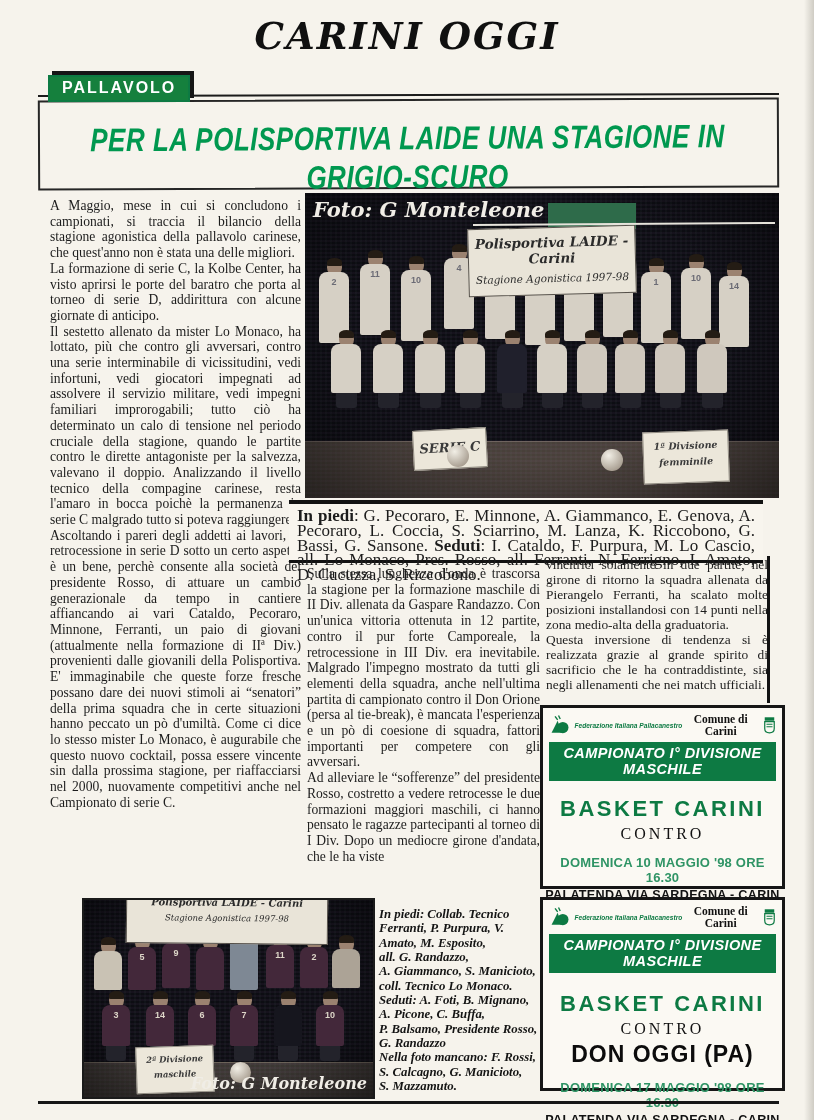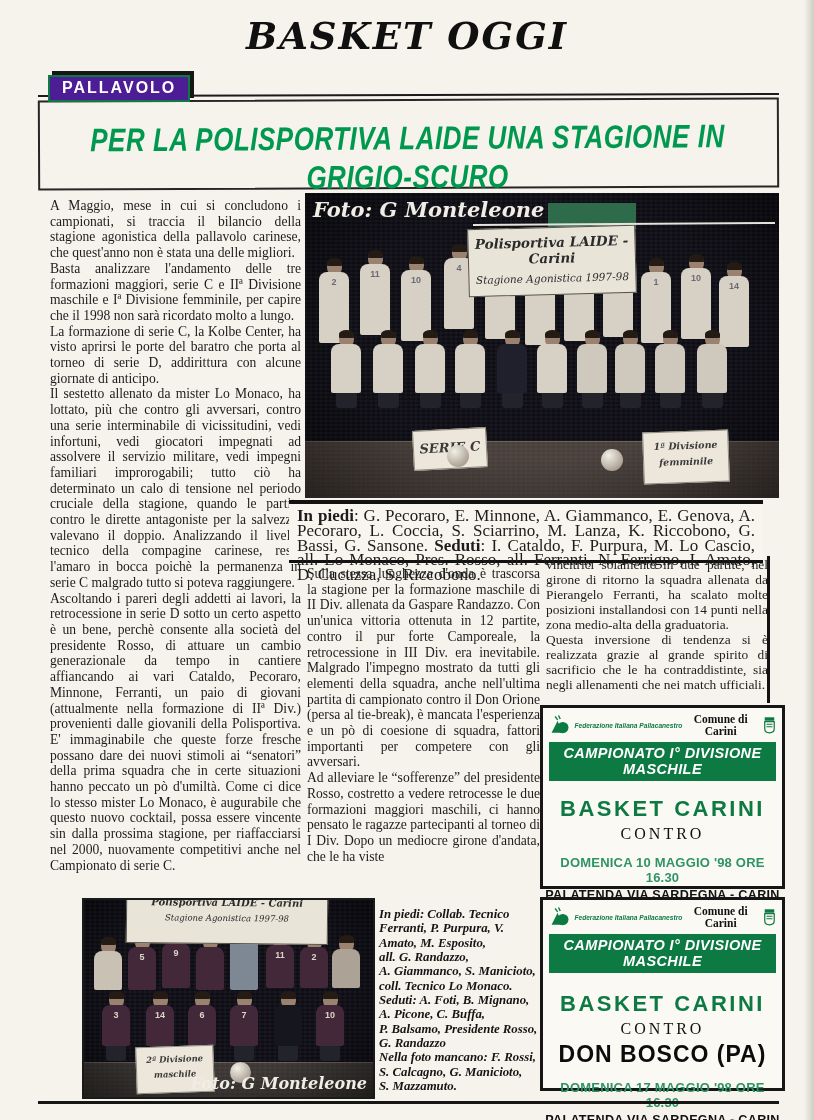--- a/index.html
+++ b/index.html
@@ -10,21 +10,21 @@
   
   .masthead{position:absolute;top:14px;left:0;right:0;height:80px;text-align:center;}
   .masthead-title{position:relative;z-index:2;font-family:"DejaVu Serif",serif;font-style:italic;
         font-weight:bold;font-size:37px;letter-spacing:2px;color:#101010;}
   .masthead-num{position:absolute;z-index:1;left:50%;margin-left:-46px;top:4px;
         font-family:"DejaVu Serif",serif;font-weight:bold;font-size:66px;line-height:1;
         color:#1d8a4f;letter-spacing:-4px;}
   .masthead-rule{position:absolute;top:94px;left:38px;width:741px;height:2px;background:#1b1b1b;
         transform:rotate(-0.15deg);}
   
-  .section-tag{position:absolute;top:75px;left:48px;z-index:3;background:#4c1d95;color:#fff;
+  .section-tag{position:absolute;top:75px;left:48px;z-index:3;background:#15803d;color:#fff;
         font-family:"Liberation Sans",sans-serif;font-weight:bold;font-size:16px;letter-spacing:2px;
         padding:2px 12px 3px;border:2px solid #0d7a43;box-shadow:4px -4px 0 #161616;}
   .headline-box{position:absolute;top:99px;left:38px;width:737px;height:86px;
         border:2px solid #262626;transform:rotate(-0.25deg);}
   .headline{position:absolute;top:127px;left:40px;width:735px;text-align:center;z-index:2;
         font-family:"Liberation Sans",sans-serif;font-weight:bold;font-style:italic;font-size:26px;
         color:#00984f;transform:scaleY(1.25) rotate(-0.3deg);letter-spacing:0.5px;}
   
   .col{position:absolute;text-align:justify;font-size:13.6px;line-height:15.7px;}
   .col p{margin:0;}
@@ -91,31 +91,30 @@
      font-family:"Liberation Serif",serif;font-weight:bold;font-style:italic;font-size:12.8px;
      line-height:14.35px;color:#141414;}
   .bottom-rule{position:absolute;left:38px;top:1101px;width:741px;height:3px;background:#161616;}
 </style>
 </head>
 <body>
 
 <div class="page">
 
   <div class="masthead">
-    <span class="masthead-title">BASKET OGGI</span>
+    <span class="masthead-title">CARINI OGGI</span>
   </div>
   <div class="masthead-rule"></div>
 
   <div class="section-tag">PALLAVOLO</div>
   <div class="headline-box"></div>
   <div class="headline">PER LA POLISPORTIVA LAIDE UNA STAGIONE IN GRIGIO-SCURO</div>
 
   <div class="col" id="col-left">
     <p>A Maggio, mese in cui si concludono i campionati, si traccia il bilancio della stagione agonistica della pallavolo carinese, che quest'anno non è stata una delle migliori.</p>
-    <p>Basta analizzare l'andamento delle tre formazioni maggiori, serie C  e IIª Divisione maschile e Iª Divisione femminile, per capire che il 1998 non sarà ricordato molto a lungo.</p>
     <p>La formazione di serie C, la Kolbe Center, ha visto aprirsi le porte del baratro che porta al torneo di serie D, addirittura con alcune giornate di anticipo.</p>
     <p>Il sestetto allenato da mister Lo Monaco, ha lottato, più che contro gli avversari, contro una serie interminabile di vicissitudini, vedi infortuni, vedi giocatori impegnati ad assolvere il servizio militare, vedi impegni familiari improrogabili; tutto ciò ha determinato un calo di tensione nel periodo cruciale della stagione, quando le partite contro le dirette antagoniste per la salvezza, valevano il doppio.  Analizzando il livello tecnico della compagine carinese, resta l'amaro in bocca poichè la permanenza in serie C malgrado tutto si poteva raggiungere.</p>
     <p>Ascoltando i pareri degli addetti ai lavori, la retrocessione in serie D sotto un certo aspetto è un bene, perchè consente alla società del presidente Rosso,  di attuare un cambio generazionale da tempo in cantiere affiancando ai vari Cataldo, Pecoraro, Minnone, Ferranti, un paio di giovani (attualmente nella formazione di IIª Div.) provenienti dalle giovanili della Polisportiva. E' immaginabile che queste forze fresche possano dare dei nuovi stimoli ai “senatori” della prima squadra che in certe situazioni hanno peccato un pò d'umiltà. Come ci dice lo stesso mister Lo Monaco, è augurabile che questo nuovo cocktail, possa essere vincente sin dalla prossima stagione, per riaffacciarsi nel 2000, nuovamente competitivi anche nel Campionato di serie C.</p>
   </div>
 
   <div class="photo" id="photo-top">
     <div id="top-stage" style="position:absolute;inset:0;">
         <div class="fig" style="left: 14px; top: 66px; width: 30px; height: 84px;">
           <div class="fig-head" style="left:7.5px;top:0;width:15px;height:16px;background:#9b8270;"></div>
           <div class="fig-hair" style="left:7.5px;top:-1px;width:15px;"></div>
@@ -319,21 +318,21 @@
       <span class="comune">Comune di Carini</span>
       <svg width="15" height="19" viewBox="0 0 15 19">
           <rect x="2" y="0" width="11" height="4" fill="#0d7a43"></rect>
           <path d="M2 5 h11 v8 q0 5 -5.5 5 q-5.5 0 -5.5 -5 Z" fill="none" stroke="#0d7a43" stroke-width="1.4"></path>
           <path d="M4 8 h7 M4 11 h7" stroke="#0d7a43" stroke-width="1.2"></path>
         </svg>
     </div>
     <div class="ad-bar">CAMPIONATO I° DIVISIONE MASCHILE</div>
     <div class="ad-home" style="margin-top:18px;">BASKET CARINI</div>
     <div class="ad-vs">CONTRO</div>
-    <div class="ad-away small">DON BOSCO (PA)</div>
+    <div class="ad-away small">DON OGGI (PA)</div>
     <div class="ad-date">DOMENICA 17 MAGGIO '98 ORE 16.30</div>
     <div class="ad-venue">PALATENDA VIA SARDEGNA - CARIN</div>
 
   </div>
 
   <div class="photo" id="photo-bottom">
     <div class="banner" style="left:42px;top:-6px;width:200px;height:44px;transform:rotate(0.6deg);overflow:hidden;padding-top:4px;">
       <div class="b1" style="font-size:10px;margin-top:-2px;">Polisportiva LAIDE - Carini</div>
       <div class="b2" style="font-size:8.5px;margin-top:5px;">Stagione Agonistica 1997-98</div>
     </div>

